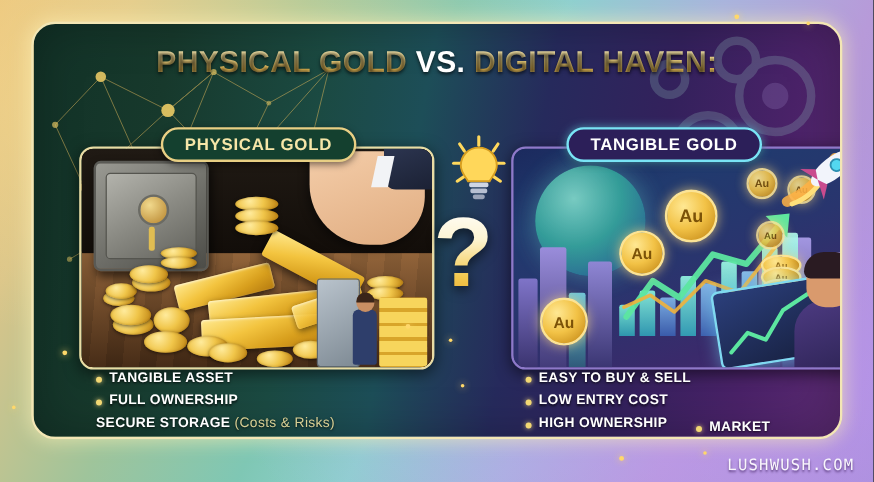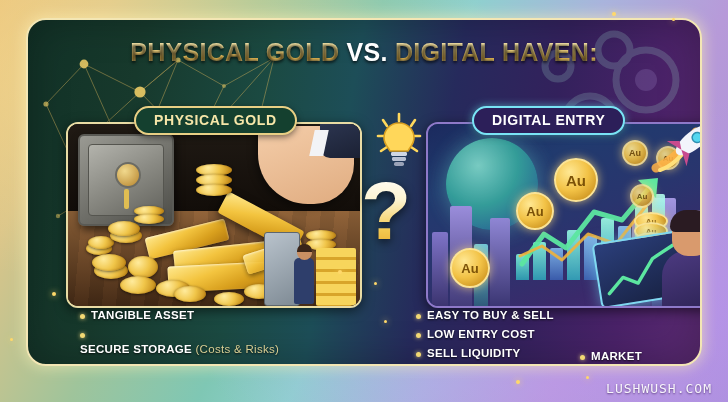--- a/index.html
+++ b/index.html
@@ -156,21 +156,21 @@
   .qmark{position:absolute;left:333px;top:150px;z-index:7;font-size:82px;font-weight:bold;
     line-height:1;letter-spacing:0;
     background:linear-gradient(180deg,#ffffff 0%,#fdf4d2 36%,#f3c84f 74%,#e8a92c 100%);
     -webkit-background-clip:text;background-clip:text;color:transparent;-webkit-text-fill-color:transparent;
     text-shadow:0 0 18px rgba(255,220,140,.0);
     filter:drop-shadow(0 3px 5px rgba(0,0,0,.6));}
 
   
   .bullets{position:absolute;z-index:9;}
   .b-left{left:52px;top:288px;}
-  .b-right{left:388px;top:288px;}
+  .b-right{left:410px;top:288px;}
   .b-right2{left:552px;top:329px;}
   .bullet{display:flex;align-items:flex-start;margin-bottom:4px;}
   .dot{width:5px;height:5px;border-radius:50%;background:#f2d873;margin:6px 6px 0 0;flex:0 0 auto;
     box-shadow:0 0 4px rgba(245,220,130,.9);}
   .btext{font-size:11.5px;font-weight:bold;color:#ffffff;letter-spacing:.3px;
     text-shadow:0 1px 2px rgba(0,0,0,.75);line-height:1.3;}
   .bsub{font-weight:normal;color:#d8cf94;}
 
   
   .watermark{position:absolute;right:16px;bottom:6px;z-index:12;
@@ -224,21 +224,21 @@
         <circle cx="62" cy="100" r="9"></circle>
         <circle cx="132" cy="128" r="7"></circle>
       </g>
     </svg>
 
     <div class="headline">
       <div class="h-line1"><span class="goldtxt">PHYSICAL GOLD </span><span class="whitetxt">VS. </span><span class="goldtxt">DIGITAL HAVEN:</span></div>
     </div>
 
     <div class="badge badge-left">PHYSICAL GOLD</div>
-    <div class="badge badge-right">DIGITAL ENTRY</div>
+    <div class="badge badge-right">TANGIBLE GOLD</div>
 
     <div class="scene scene-left">
       <div class="room">
         <div class="wall"></div>
         <div class="table"></div>
 
         <div class="safe">
           <div class="safe-door"></div>
           <div class="safe-dial"></div>
           <div class="safe-key"></div>
@@ -368,40 +368,41 @@
     </svg>
     <div class="qmark">?</div>
 
     <div class="bullets b-left">
       <div class="bullet">
         <span class="dot"></span>
         <span class="btext">TANGIBLE ASSET</span>
       </div>
       <div class="bullet">
         <span class="dot"></span>
+        <span class="btext">FULL OWNERSHIP</span>
       </div>
       <div class="bullet">
 
         <span class="btext"><span>SECURE STORAGE</span><span class="bsub"> (Costs &amp; Risks)</span></span>
       </div>
 
     </div>
 
     <div class="bullets b-right">
       <div class="bullet">
         <span class="dot"></span>
         <span class="btext">EASY TO BUY &amp; SELL</span>
       </div>
       <div class="bullet">
         <span class="dot"></span>
         <span class="btext">LOW ENTRY COST</span>
       </div>
       <div class="bullet">
         <span class="dot"></span>
-        <span class="btext">SELL LIQUIDITY</span>
+        <span class="btext">HIGH OWNERSHIP</span>
       </div>
       <div class="bullet">
 
         <span class="btext"><span>ELECTRONIC OWNERSHIP</span><br></span>
       </div>
     </div>
 
     <div class="bullets b-right2">
       <div class="bullet">
         <span class="dot"></span>

